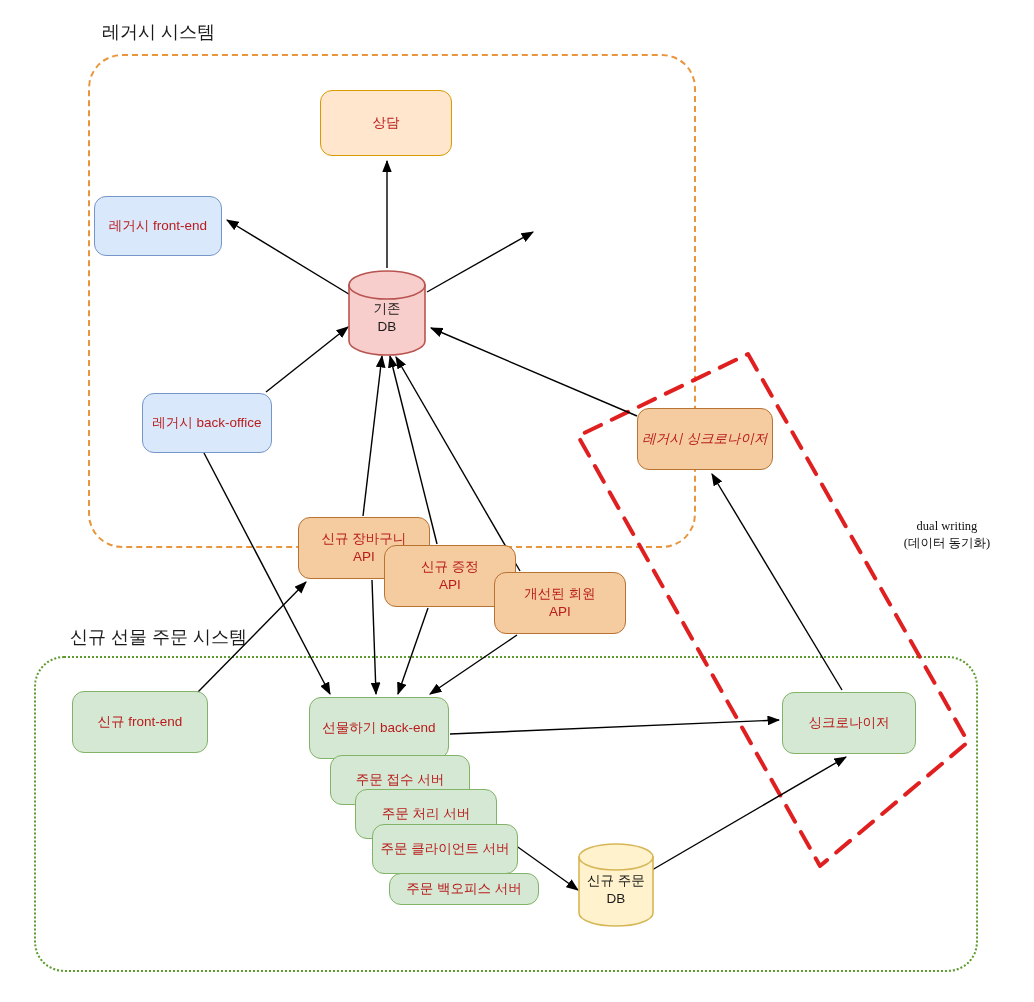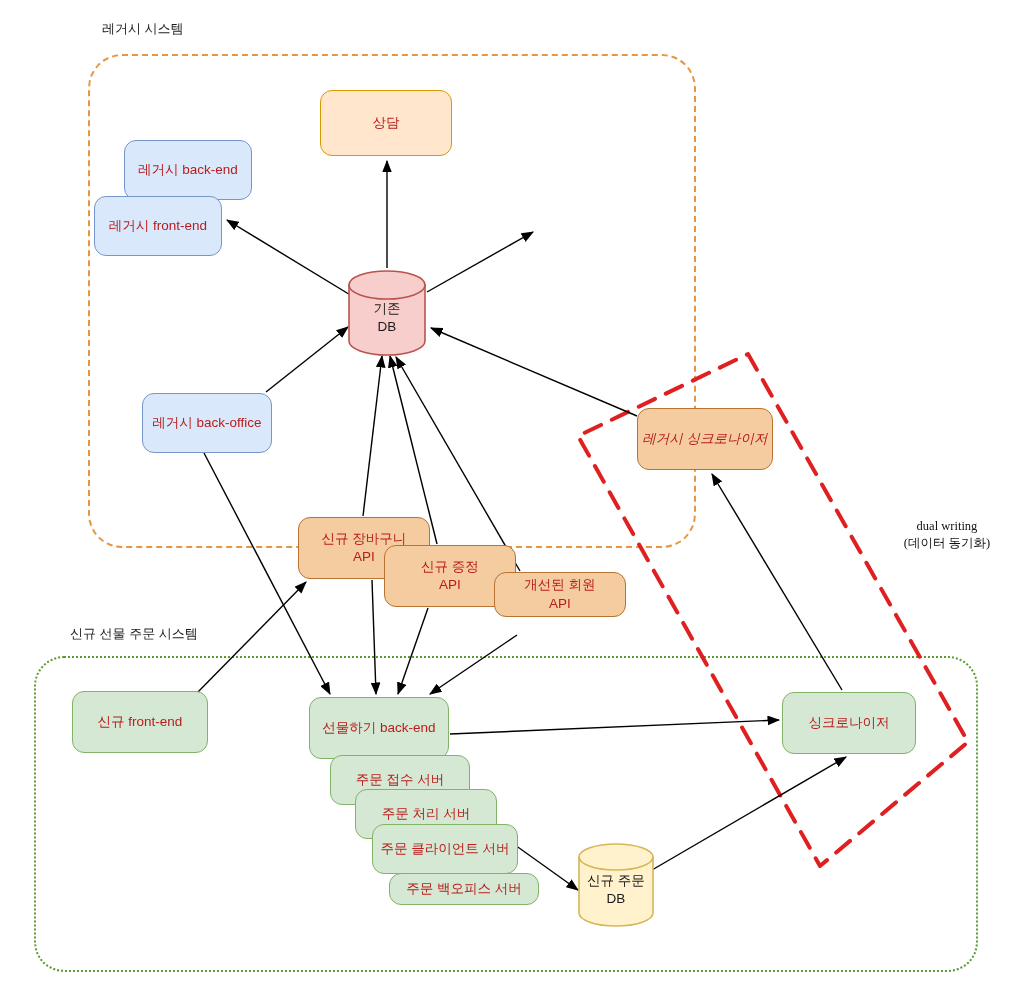--- a/index.html
+++ b/index.html
@@ -62,21 +62,21 @@
     left: 0; top: 0;
     width: 100%; height: 100%;
   }
   .cyl .cyl-label {
     position: relative;
     z-index: 2;
     padding-top: 10px;
   }
   .group-label {
     position: absolute;
-    font-size: 13px;
+    font-size: 18px;
     color: #1a1a1a;
     white-space: nowrap;
   }
   .side-label {
     position: absolute;
     font-size: 12.5px;
     color: #111111;
     text-align: center;
     line-height: 1.35;
     white-space: pre-line;
@@ -157,21 +157,20 @@
 
     <line x1="450" y1="734" x2="779" y2="720" stroke="#000" stroke-width="1.4" marker-end="url(#arrowhead)"></line>
 
     <line x1="480" y1="820" x2="578" y2="890" stroke="#000" stroke-width="1.4" marker-end="url(#arrowhead)"></line>
 
     <line x1="652" y1="870" x2="846" y2="757" stroke="#000" stroke-width="1.4" marker-end="url(#arrowhead)"></line>
 
     <line x1="842" y1="690" x2="712" y2="474" stroke="#000" stroke-width="1.4" marker-end="url(#arrowhead)"></line>
   </svg>
 
-  <div class="node blue" style="left:124px; top:140px; width:128px; height:60px;">레거시 back-end</div>
 
   <div class="node blue" style="left:94px; top:196px; width:128px; height:60px;">레거시 front-end</div>
 
   <div class="node blue" style="left:142px; top:393px; width:130px; height:60px;">레거시 back-office</div>
 
   <div class="node orange" style="left:320px; top:90px; width:132px; height:66px;">상담</div>
 
 
   <div class="cyl" style="left:348px; top:270px; width:78px; height:86px;">
     <svg class="cyl-svg" viewBox="0 0 78 86" preserveAspectRatio="none">
@@ -183,21 +182,21 @@
   </div>
 
   <div class="node orange2" style="left:637px; top:408px; width:136px; height:62px;font-style:italic;">레거시 싱크로나이저</div>
 
   <div class="node orange2" style="left:298px; top:517px; width:132px; height:62px;">신규 장바구니
 API</div>
 
   <div class="node orange2" style="left:384px; top:545px; width:132px; height:62px;">신규 증정
 API</div>
 
-  <div class="node orange2" style="left:494px; top:572px; width:132px; height:45px;">개선된 회원
+  <div class="node orange2" style="left:494px; top:572px; width:132px; height:62px;">개선된 회원
 API</div>
 
   <div class="node green" style="left:309px; top:697px; width:140px; height:62px;">선물하기 back-end</div>
 
   <div class="node green" style="left:72px; top:691px; width:136px; height:62px;">신규 front-end</div>
 
   <div class="node green" style="left:330px; top:755px; width:140px; height:50px;">주문 접수 서버</div>
 
   <div class="node green" style="left:355px; top:789px; width:142px; height:50px;">주문 처리 서버</div>
 

